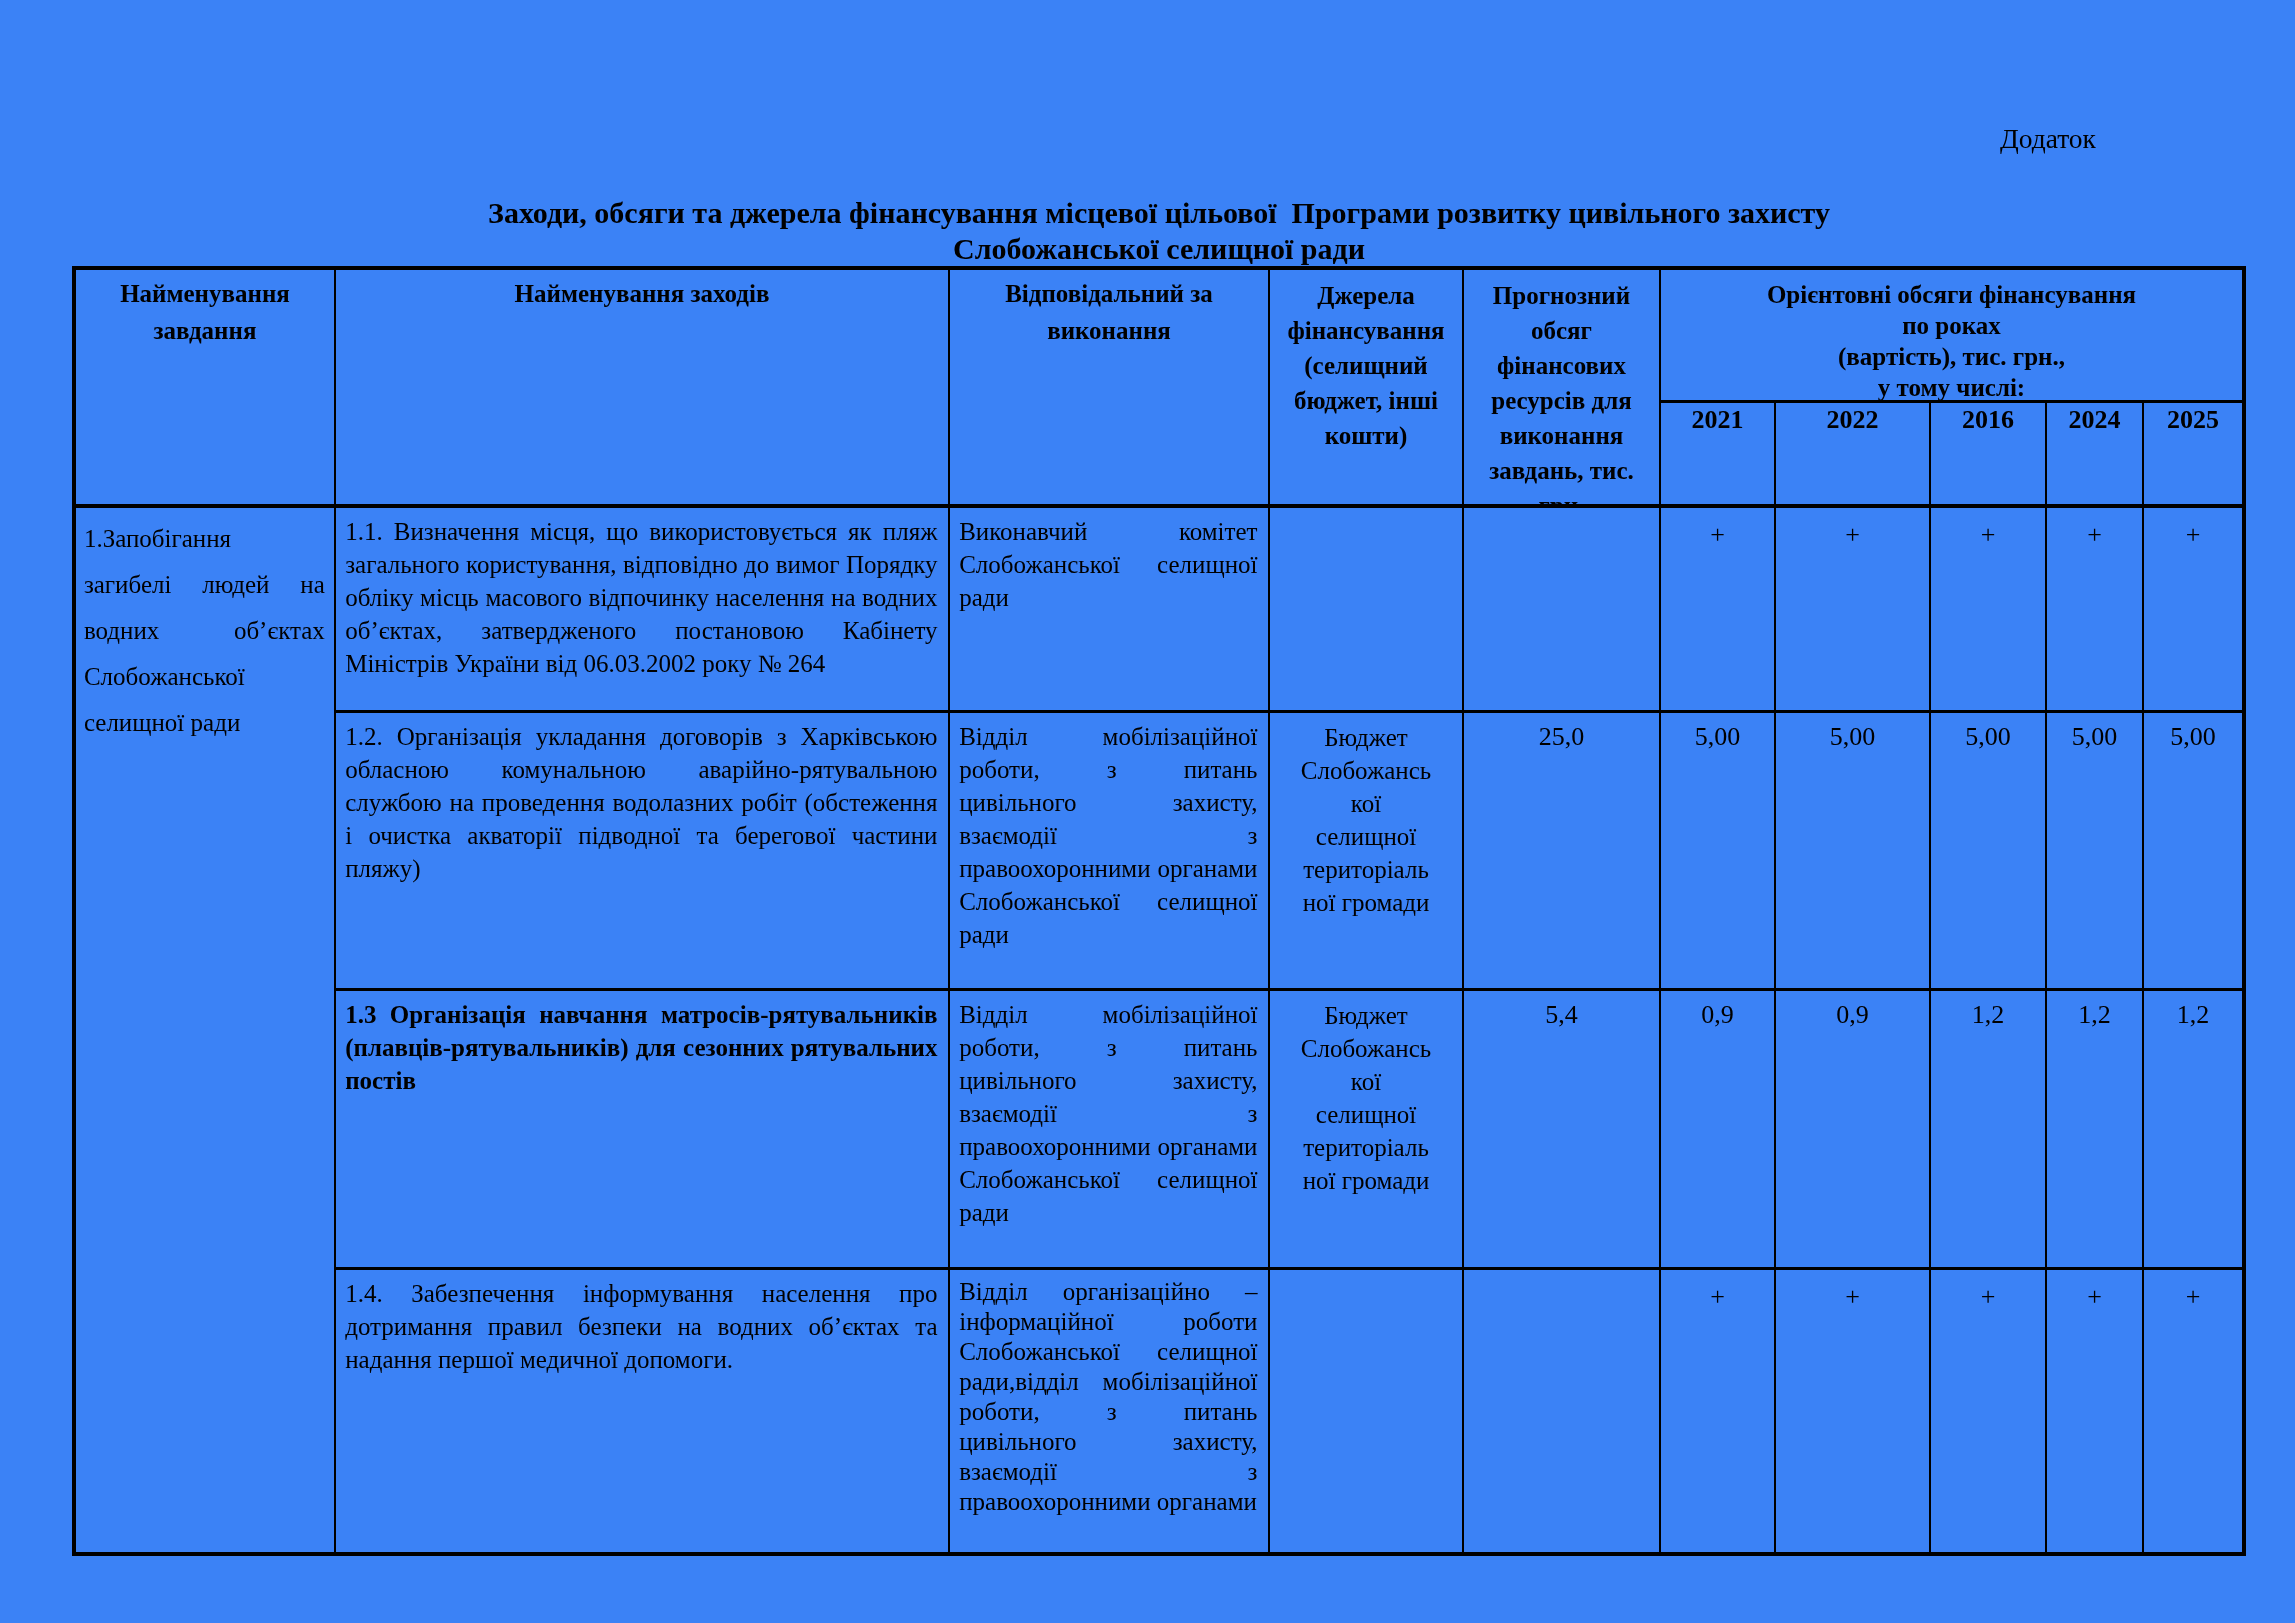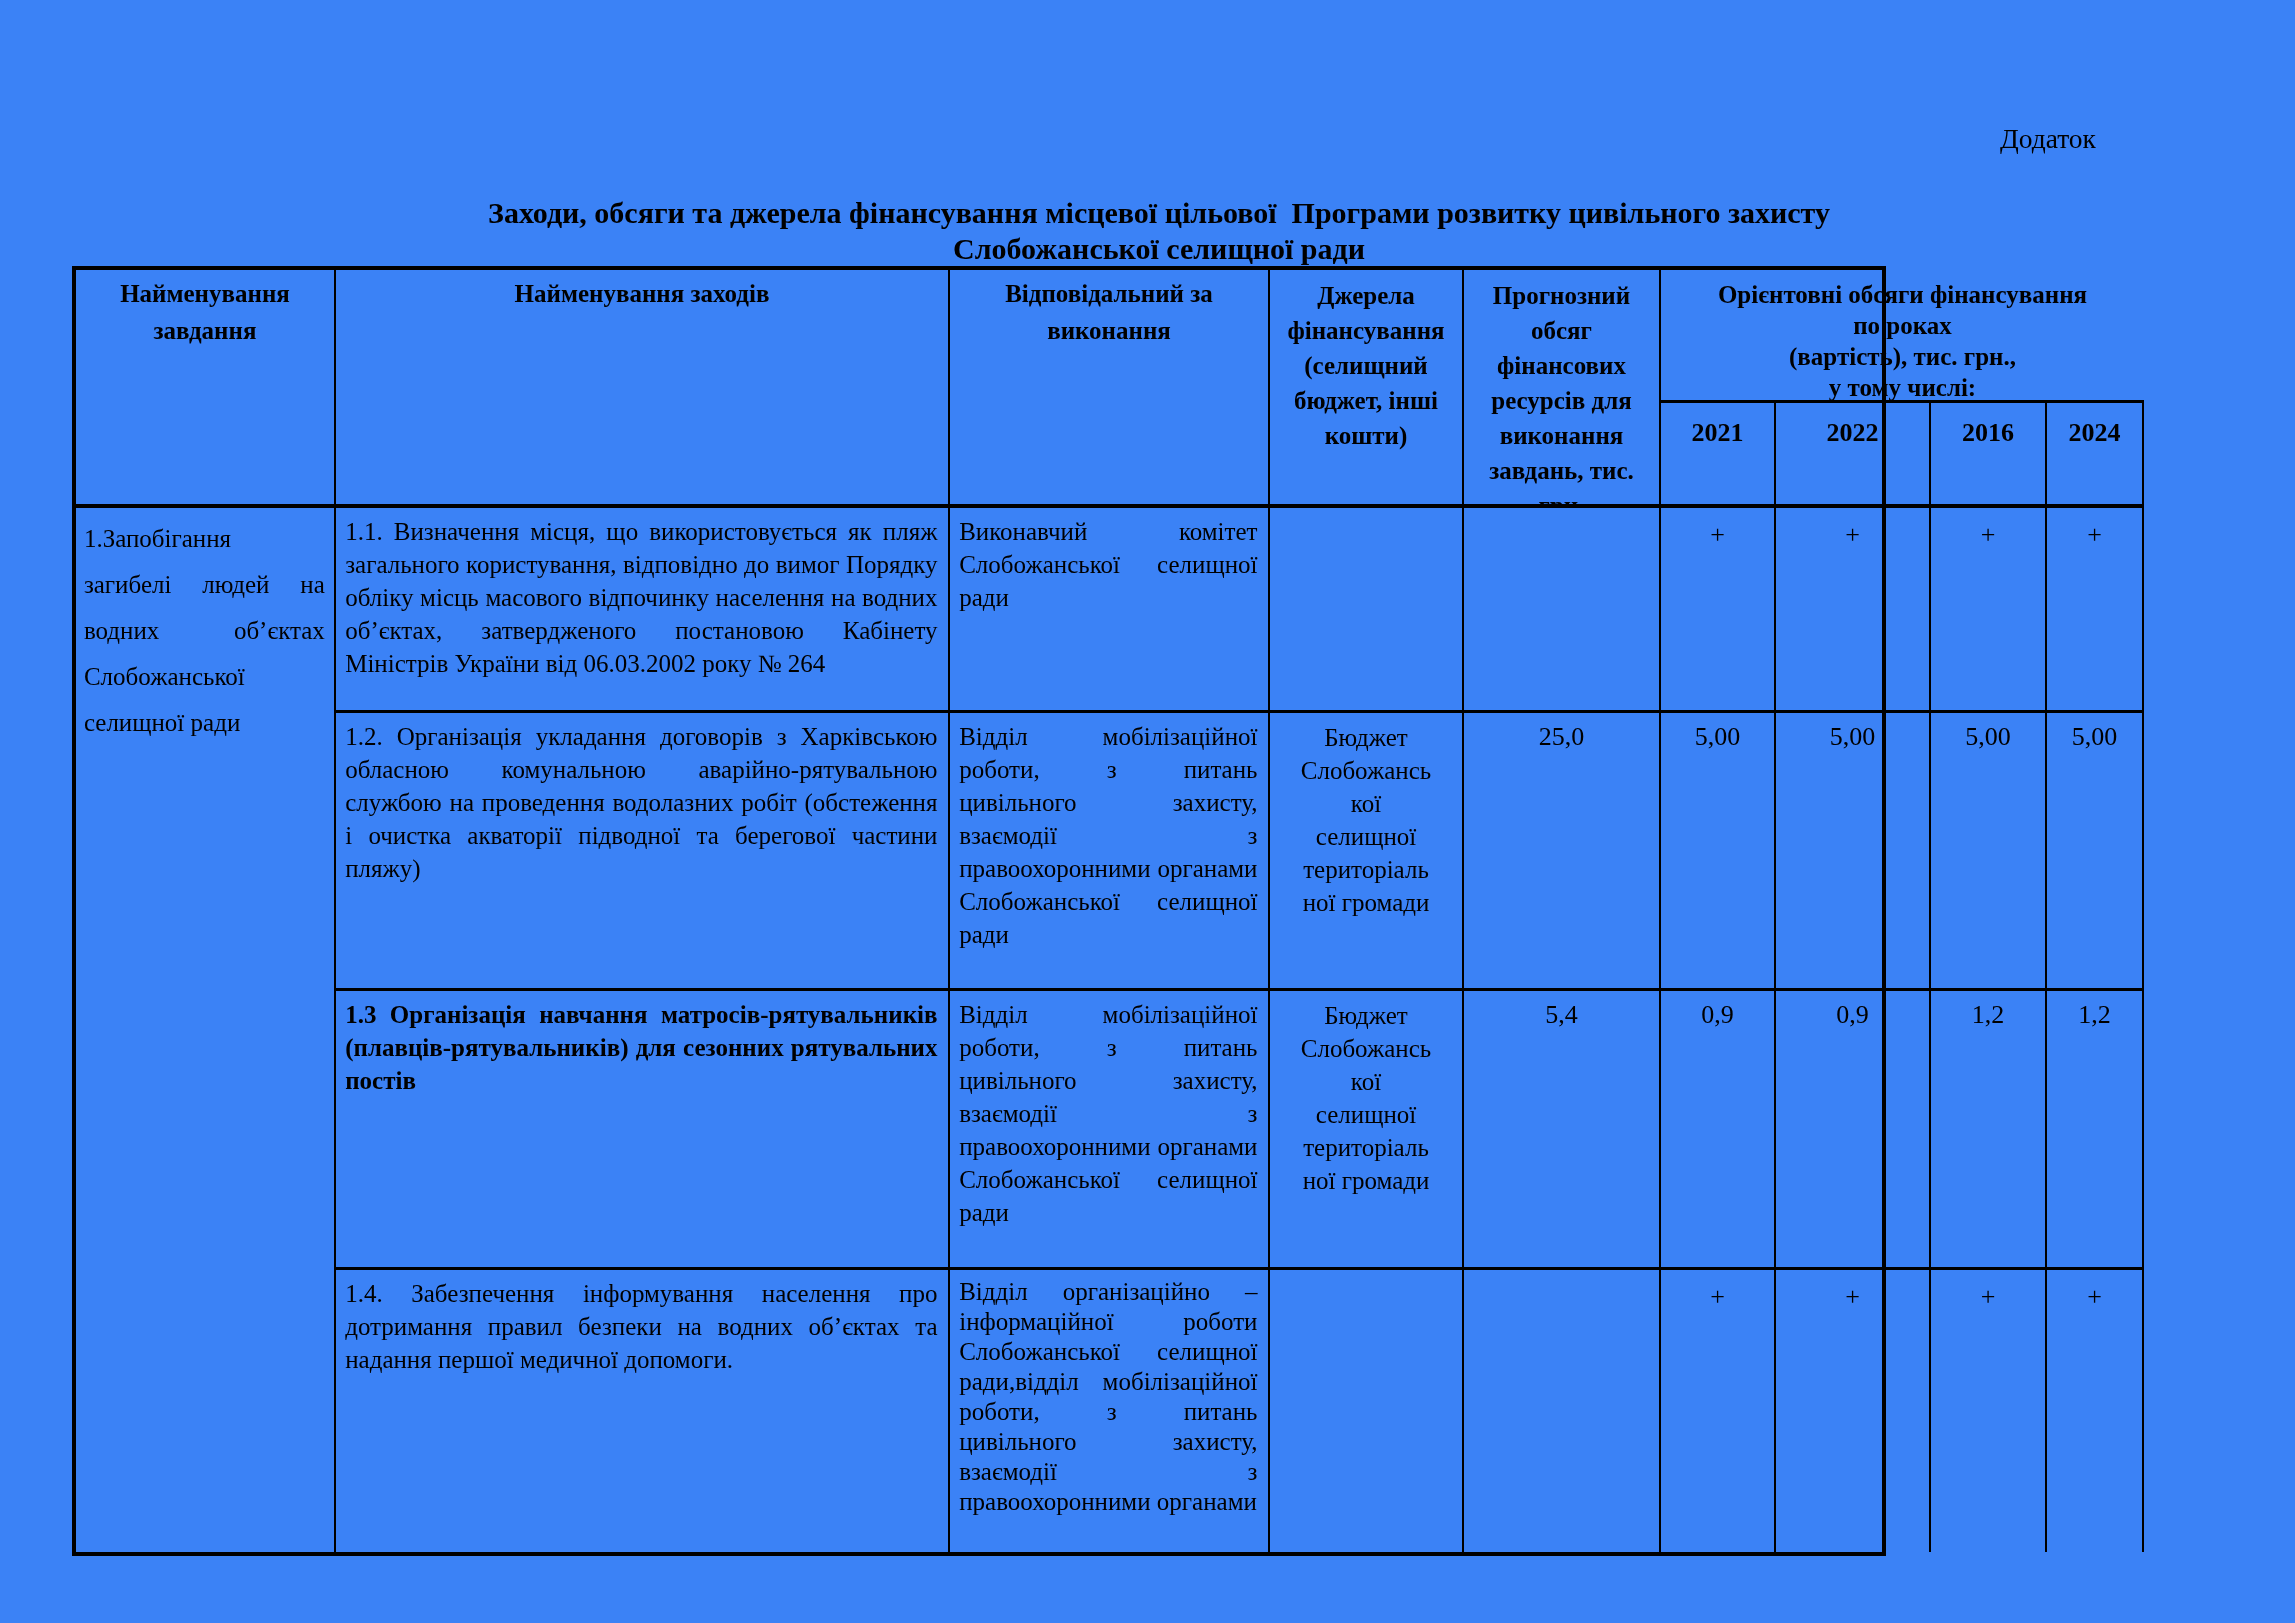--- a/index.html
+++ b/index.html
@@ -34,21 +34,21 @@
     font-size: 30px;
     line-height: 36px;
   }
   .title-line1 { white-space: pre-wrap; }
   .title-line2 { white-space: pre-wrap; }
 
   .doc-table {
     position: absolute;
     left: 72px;
     top: 266px;
-    width: 1814px;
+    width: 2174px;
     height: 1290px;
     box-sizing: border-box;
     border: 4.6px solid #000;
     display: grid;
     grid-template-columns: 258px 614px 320px 194px 197px 115px 155px 116px 97px 1fr;
     grid-template-rows: 133px 105px 205px 278px 279px 1fr;
     font-size: 25px;
   }
   .cell {
     box-sizing: border-box;
@@ -70,21 +70,21 @@
     font-weight: bold;
     text-align: center;
     line-height: 31px;
     padding-top: 9.2px;
     white-space: pre-line;
   }
   .hdr-year {
     font-weight: bold;
     text-align: center;
     font-size: 26px;
-    padding-top: 15px;
+    padding-top: 2px;
   }
 
   .task-cell {
     text-align: justify;
     line-height: 46px;
     padding: 7.9px 9.2px 0 7.9px;
   }
   .measure-cell {
     text-align: justify;
     line-height: 33px;

